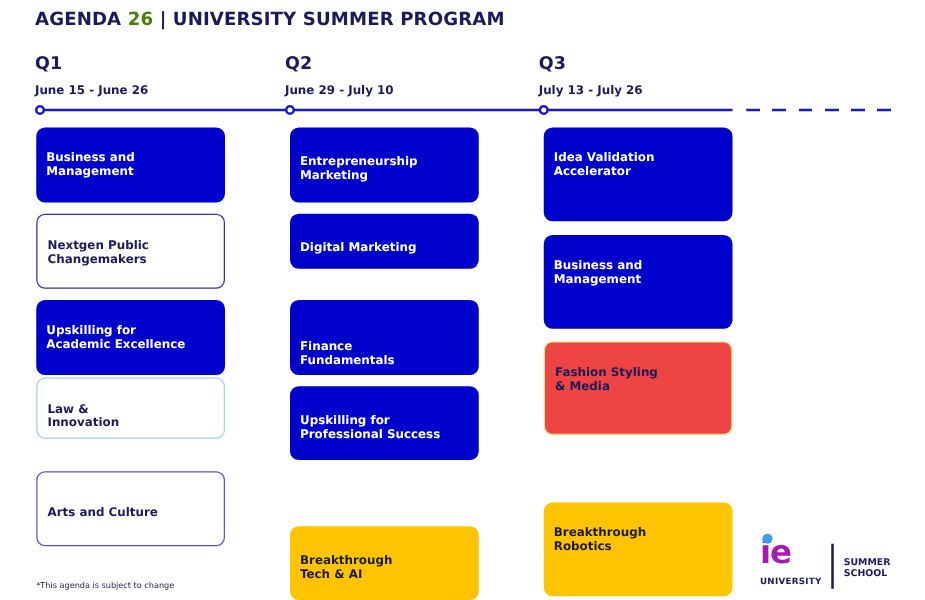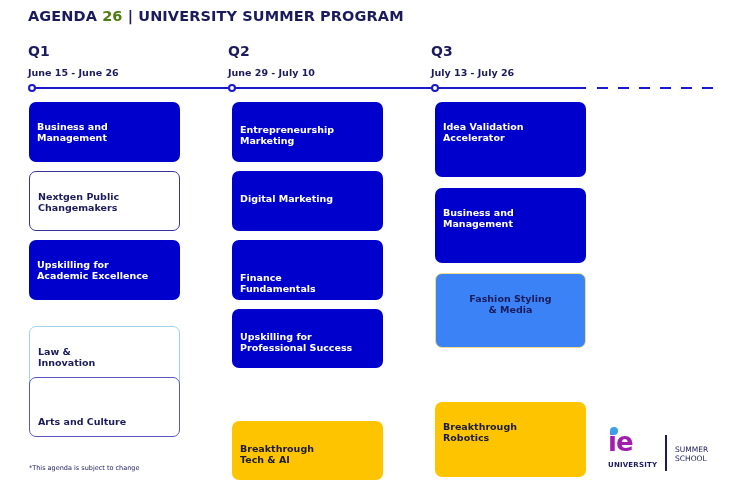--- a/index.html
+++ b/index.html
@@ -16,30 +16,30 @@
   .timeline-dashed { position: absolute; left: 597px; top: 87px; width: 118px; height: 2px;
     background: repeating-linear-gradient(to right, #1a1acc 0 11px, transparent 11px 21px); }
   .dot { position: absolute; top: 84px; width: 8px; height: 8px; border-radius: 50%; background: #fff; border: 2px solid #1a1acc; }
 
   .card { position: absolute; width: 151px; border-radius: 7px; padding: 7px 8px; font-size: 9.5px; font-weight: bold; line-height: 11.5px; white-space: pre-line; }
   .card.blue { background: #0000cc; color: #ffffff; }
   .card.yellow { background: #ffc400; color: #1b1b3a; margin-top: 44px; }
   .card.outline-navy { background: #fff; border: 1.3px solid #35359a; color: #1b1b5c; }
   .card.outline-light { background: #fff; border: 1.3px solid #9fd3ee; color: #1b1b5c; }
   .card.outline-purple { background: #fff; border: 1.3px solid #5a55c0; color: #1b1b5c; }
-  .card.outline-yellow { background: #3b82f6; border: 1.3px solid #f3dd8a; color: #1b1b5c; text-align: center; }
+  .card.outline-yellow { background: #ef4444; border: 1.3px solid #f3dd8a; color: #1b1b5c; }
 
   .footnote { position: absolute; left: 29px; top: 464px; font-size: 6.5px; color: #1b1b5c; }
 
   .logo { position: absolute; left: 606px; top: 427px; width: 115px; height: 46px; }
   .logo .ie { position: absolute; left: 2px; top: 2px; font-size: 26px; font-weight: bold; color: #a21caf; line-height: 26px; letter-spacing: -1px; }
   .logo .ie-dot { position: absolute; left: 4px; top: 0px; width: 8px; height: 8px; border-radius: 50%; background: #3aa0e8; }
   .logo .univ { position: absolute; left: 2px; top: 34px; font-size: 7px; font-weight: bold; color: #1b1b5c; letter-spacing: 0.2px; }
   .logo .divider { position: absolute; left: 59px; top: 8px; width: 1.5px; height: 36px; background: #1b1b5c; }
-  .logo .school { position: absolute; left: 69px; top: 18px; font-size: 7.5px; font-weight: normal; color: #1b1b5c; line-height: 9px; white-space: pre-line; }
+  .logo .school { position: absolute; left: 69px; top: 18px; font-size: 7.5px; font-weight: bold; color: #1b1b5c; line-height: 9px; white-space: pre-line; }
 </style>
 </head>
 <body>
 
 <div class="title">
   <span>AGENDA </span><span class="accent">26</span><span> | UNIVERSITY SUMMER PROGRAM</span>
 </div>
 
 <div class="q-label" style="left:28px">Q1</div>
 <div class="q-dates" style="left:28px">June 15 - June 26</div>
@@ -59,33 +59,33 @@
 Management</span>
 </div>
 <div class="card outline-navy" style="left:29px;top:171px;height:60px">
   <span>Nextgen Public
 Changemakers</span>
 </div>
 <div class="card blue" style="left:29px;top:240px;height:60px">
   <span>Upskilling for
 Academic Excellence</span>
 </div>
-<div class="card outline-light" style="left:29px;top:326px;height:72px">
+<div class="card outline-light" style="left:29px;top:302px;height:49px">
   <span>Law &amp;
 Innovation</span>
 </div>
-<div class="card outline-purple" style="left:29px;top:377px;height:60px;padding-top:26px">
+<div class="card outline-purple" style="left:29px;top:377px;height:60px;padding-top:15px">
   <span>Arts and Culture</span>
 </div>
 
 <div class="card blue" style="left:232px;top:102px;height:60px;padding-top:10px">
   <span>Entrepreneurship
 Marketing</span>
 </div>
-<div class="card blue" style="left:232px;top:171px;height:60px;padding-top:10px">
+<div class="card blue" style="left:232px;top:171px;height:44px;padding-top:10px">
   <span>Digital Marketing</span>
 </div>
 <div class="card blue" style="left:232px;top:240px;height:60px;padding-top:20px">
   <span>Finance
 Fundamentals</span>
 </div>
 <div class="card blue" style="left:232px;top:309px;height:59px;padding-top:10px">
   <span>Upskilling for
 Professional Success</span>
 </div>

